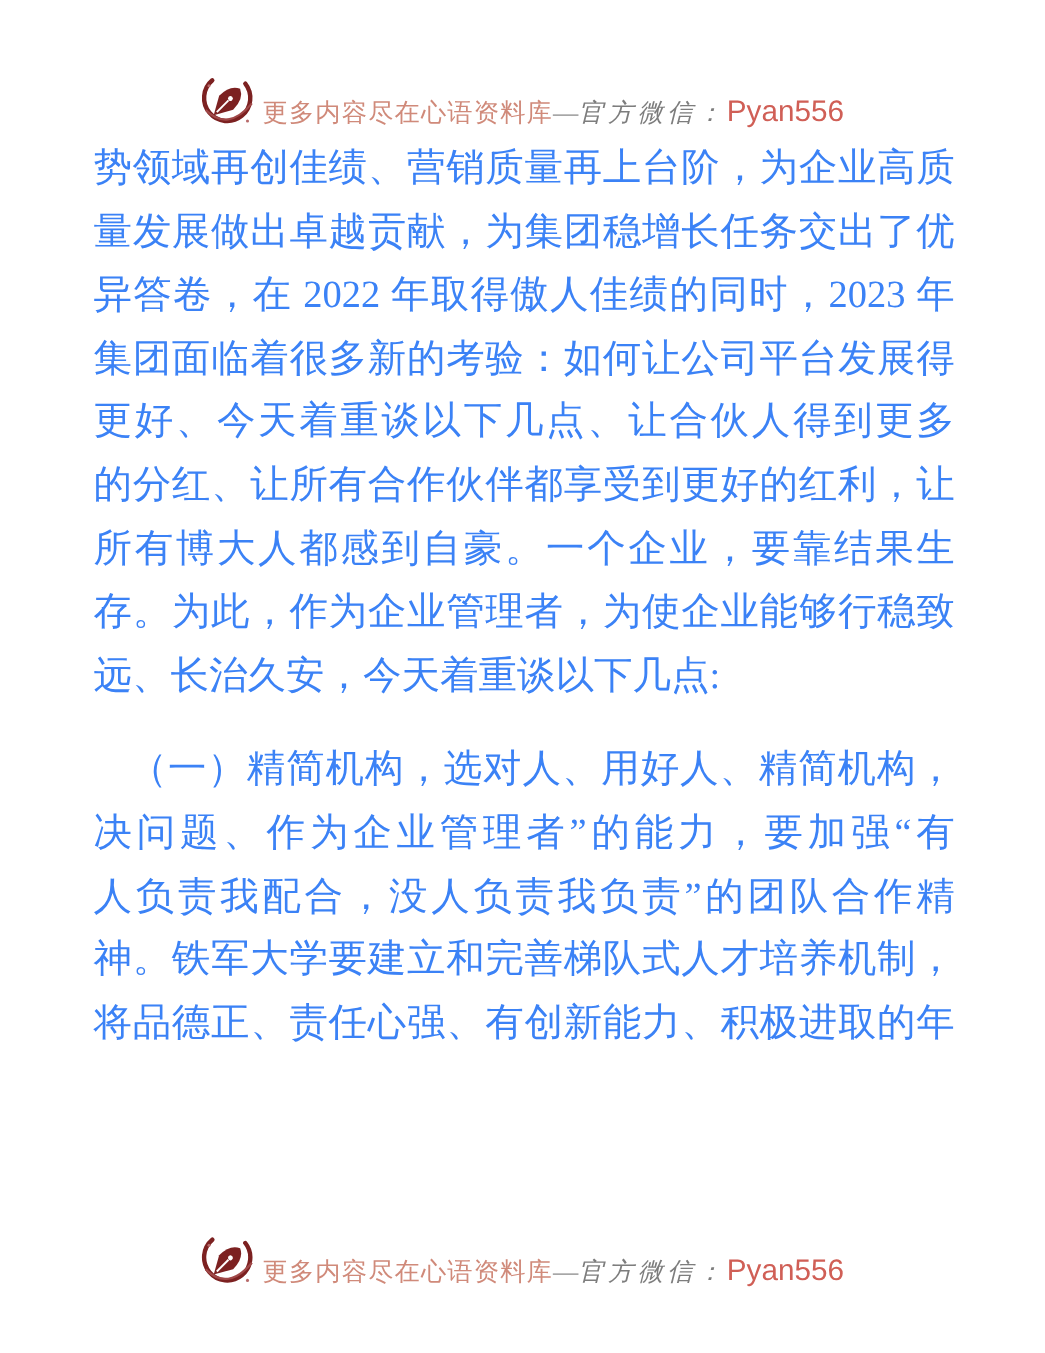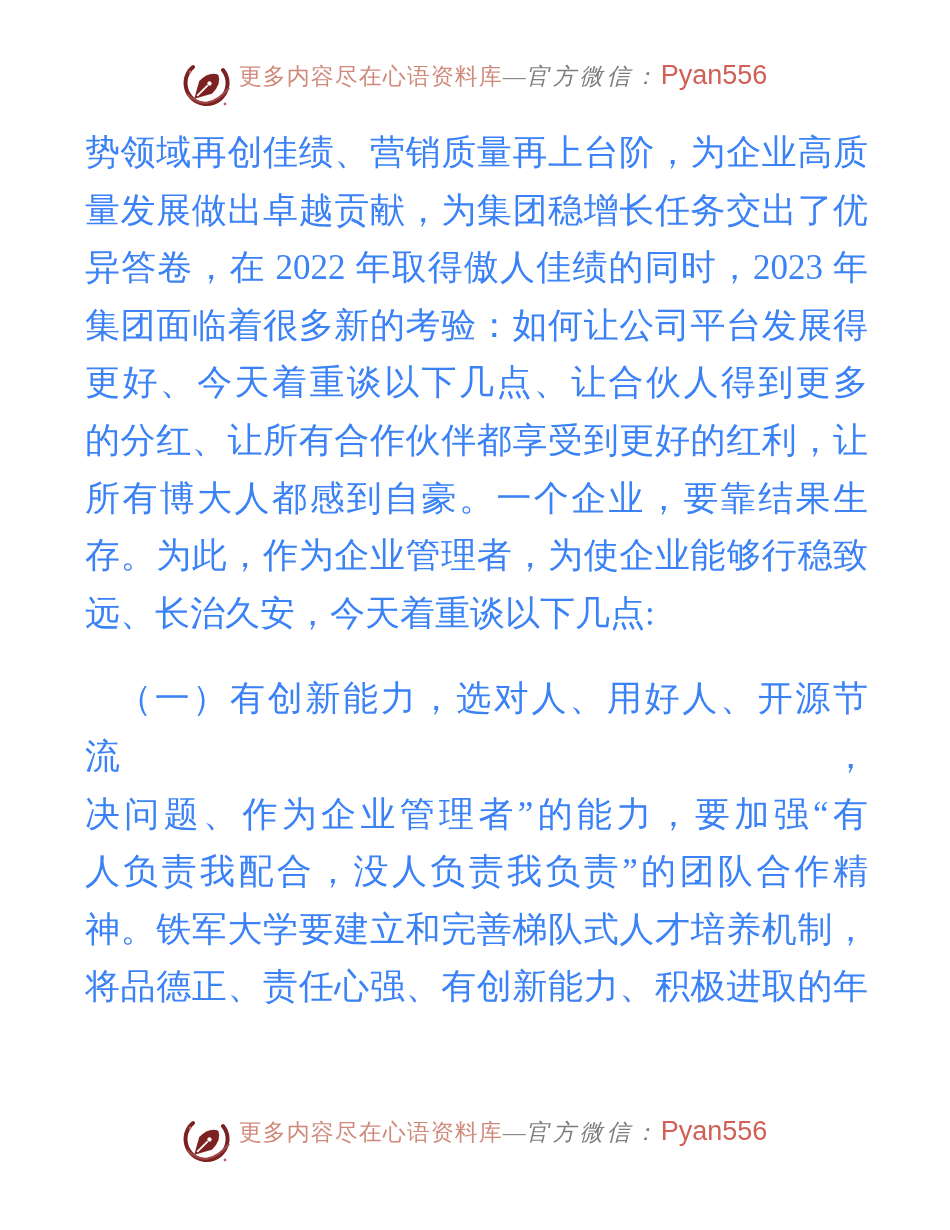--- a/index.html
+++ b/index.html
@@ -8,21 +8,21 @@
     position: relative;
     width: 950px;
     height: 1230px;
     margin: 0 auto;
     background: #ffffff;
     overflow: hidden;
     font-family: "Liberation Serif", "DejaVu Serif", serif;
   }
   .watermark {
     display: flex;
-    align-items: flex-start;
+    align-items: flex-end;
     justify-content: center;
     gap: 8px;
   }
   .watermark.header { padding-top: 60px; height: 118px; }
   .watermark.footer { position: absolute; left: 0; right: 0; top: 1116px; height: 56px; }
   .wm-logo { display: inline-flex; flex: 0 0 auto; }
   .wm-text { white-space: nowrap; }
   .wm-site  { font-size: 23px; color: #d08a7a; letter-spacing: 1px; }
   .wm-sep   { font-size: 23px; color: #8a8a8a; }
   .wm-label { font-size: 23px; color: #7d7d7d; letter-spacing: 4px; font-style: italic; }
@@ -69,21 +69,21 @@
         <div class="line">量发展做出卓越贡献，为集团稳增长任务交出了优</div>
         <div class="line">异答卷，在 2022 年取得傲人佳绩的同时，2023 年</div>
         <div class="line">集团面临着很多新的考验：如何让公司平台发展得</div>
         <div class="line">更好、今天着重谈以下几点、让合伙人得到更多</div>
         <div class="line">的分红、让所有合作伙伴都享受到更好的红利，让</div>
         <div class="line">所有博大人都感到自豪。一个企业，要靠结果生</div>
         <div class="line">存。为此，作为企业管理者，为使企业能够行稳致</div>
         <div class="line short">远、长治久安，今天着重谈以下几点:</div>
       </div>
       <div class="paragraph">
-        <div class="line indent">（一）有创新能力，选对人、用好人、开源节流，</div>
+        <div class="line indent">（一）精简机构，选对人、用好人、精简机构，</div>
         <div class="line">决问题、作为企业管理者”的能力，要加强“有</div>
         <div class="line">人负责我配合，没人负责我负责”的团队合作精</div>
         <div class="line">神。铁军大学要建立和完善梯队式人才培养机制，</div>
         <div class="line">将品德正、责任心强、有创新能力、积极进取的年</div>
       </div>
     </div>
 
   <div class="watermark footer">
     <span class="wm-logo">
       <svg width="48" height="52" viewBox="0 0 48 52" aria-hidden="true">

